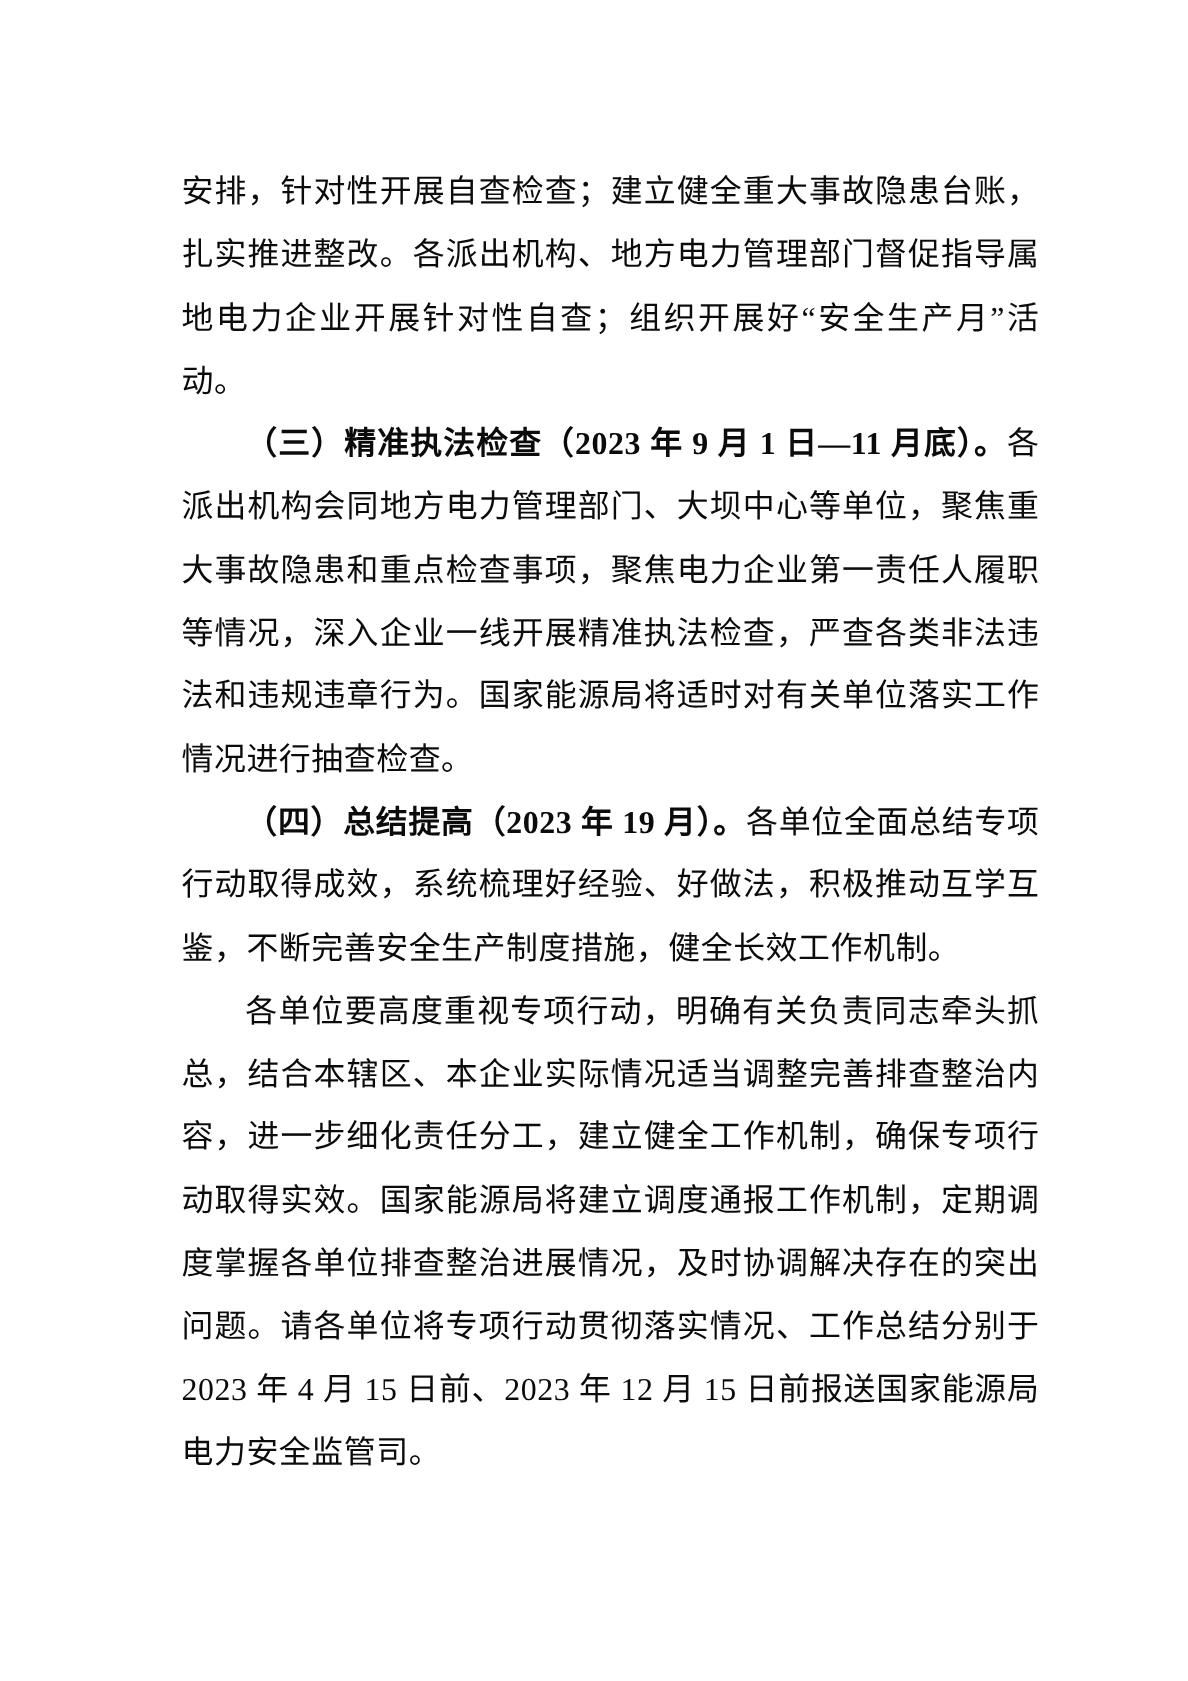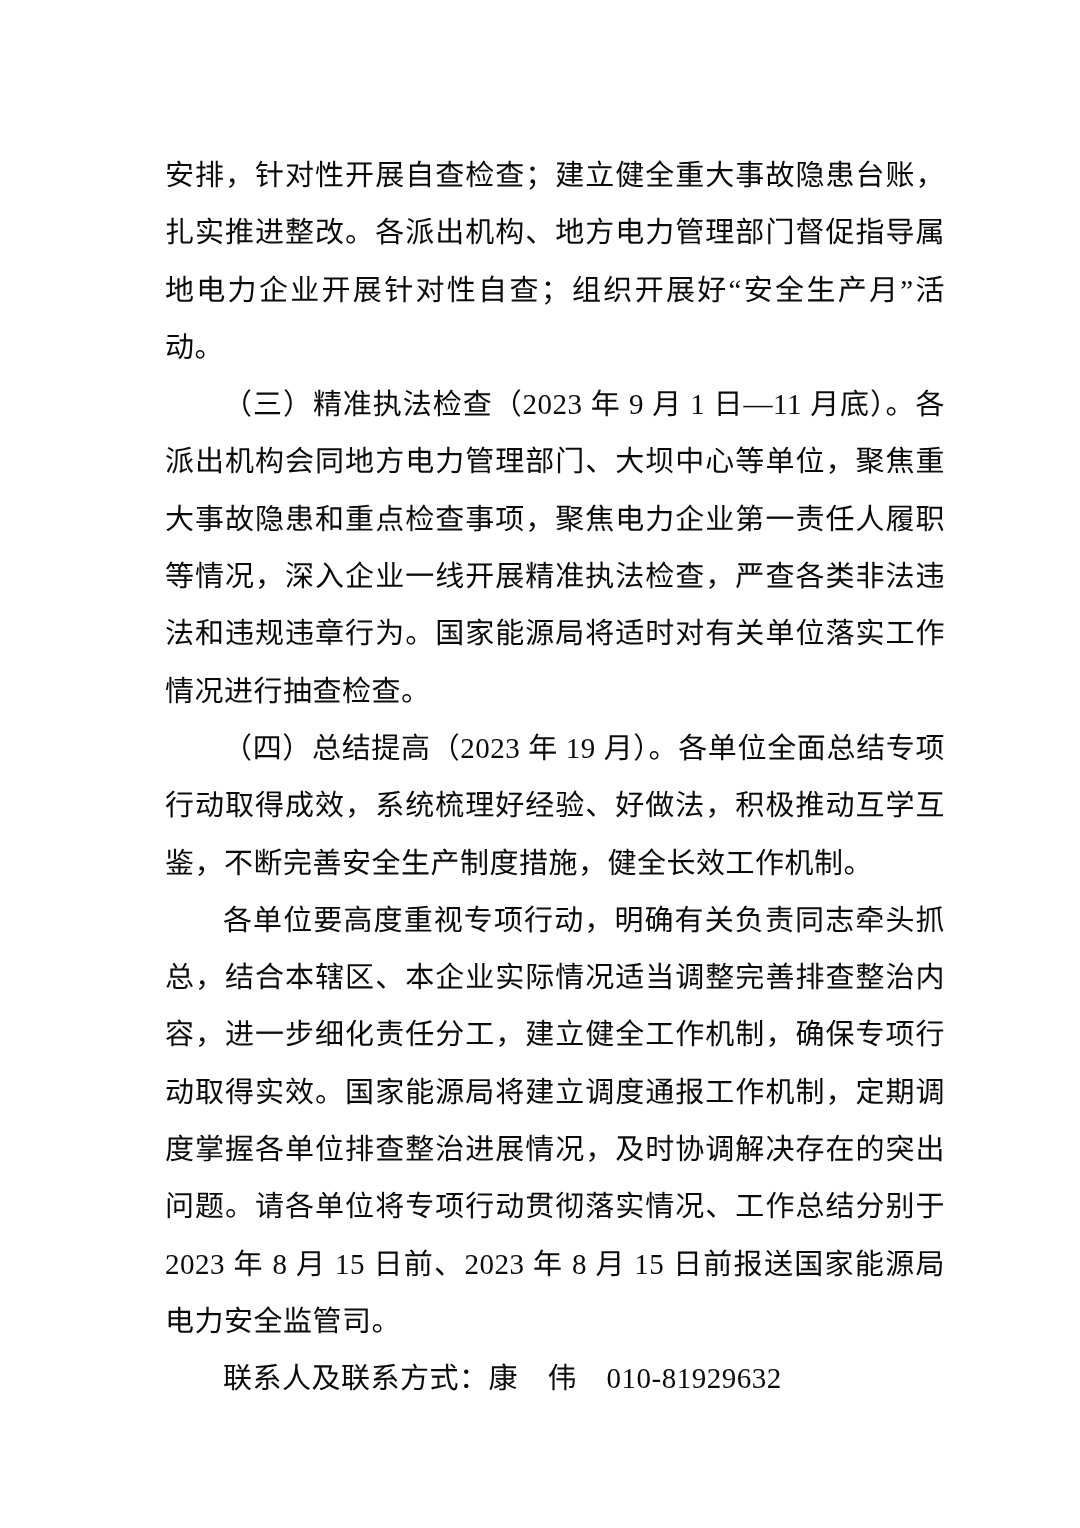--- a/index.html
+++ b/index.html
@@ -26,32 +26,31 @@
     line-height: 57.3px;
     color: #0b0b0b;
     text-align: justify;
     text-justify: inter-character;
     letter-spacing: 0.5px;
   }
   .para.indent {
     text-indent: 2em;
   }
   .heading-bold {
-    font-weight: 400;
+    font-weight: 700;
   }
 </style>
 </head>
 <body>
 
 <div class="page">
 
   <p class="para">安排，针对性开展自查检查；建立健全重大事故隐患台账，扎实推进整改。各派出机构、地方电力管理部门督促指导属地电力企业开展针对性自查；组织开展好“安全生产月”活动。</p>
 
   <p class="para indent"><span class="heading-bold">（三）精准执法检查（2023 年 9 月 1 日—11 月底）。</span><span>各派出机构会同地方电力管理部门、大坝中心等单位，聚焦重大事故隐患和重点检查事项，聚焦电力企业第一责任人履职等情况，深入企业一线开展精准执法检查，严查各类非法违法和违规违章行为。国家能源局将适时对有关单位落实工作情况进行抽查检查。</span></p>
 
   <p class="para indent"><span class="heading-bold">（四）总结提高（2023 年 19 月）。</span><span>各单位全面总结专项行动取得成效，系统梳理好经验、好做法，积极推动互学互鉴，不断完善安全生产制度措施，健全长效工作机制。</span></p>
 
-  <p class="para indent">各单位要高度重视专项行动，明确有关负责同志牵头抓总，结合本辖区、本企业实际情况适当调整完善排查整治内容，进一步细化责任分工，建立健全工作机制，确保专项行动取得实效。国家能源局将建立调度通报工作机制，定期调度掌握各单位排查整治进展情况，及时协调解决存在的突出问题。请各单位将专项行动贯彻落实情况、工作总结分别于 2023 年 8 月 15 日前、2023 年 8 月 15 日前报送国家能源局电力安全监管司。</p>
+  <p class="para indent">各单位要高度重视专项行动，明确有关负责同志牵头抓总，结合本辖区、本企业实际情况适当调整完善排查整治内容，进一步细化责任分工，建立健全工作机制，确保专项行动取得实效。国家能源局将建立调度通报工作机制，定期调度掌握各单位排查整治进展情况，及时协调解决存在的突出问题。请各单位将专项行动贯彻落实情况、工作总结分别于 2023 年 4 月 15 日前、2023 年 12 月 15 日前报送国家能源局电力安全监管司。</p>
 
-  <p class="para indent">联系人及联系方式：康　伟　010-81929632</p>
 
 
 </div>
 
 </body></html>

